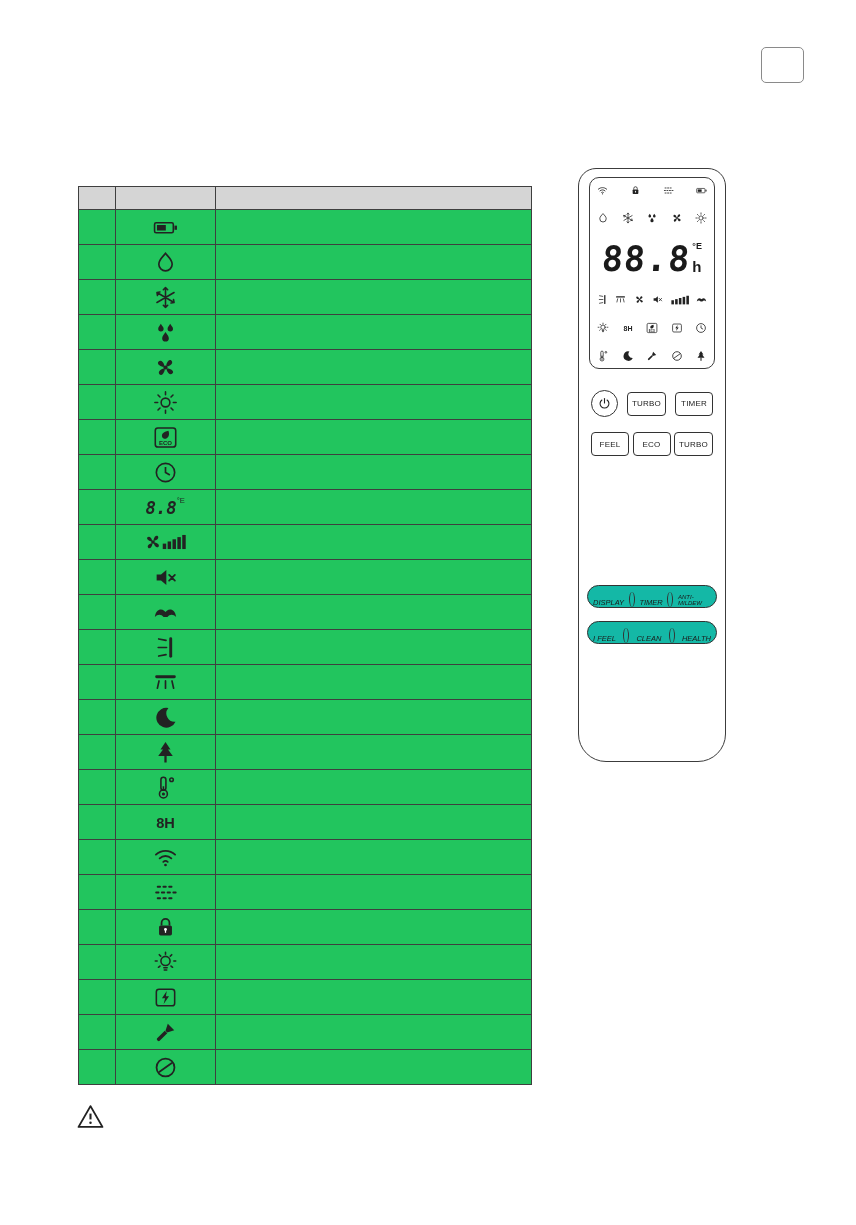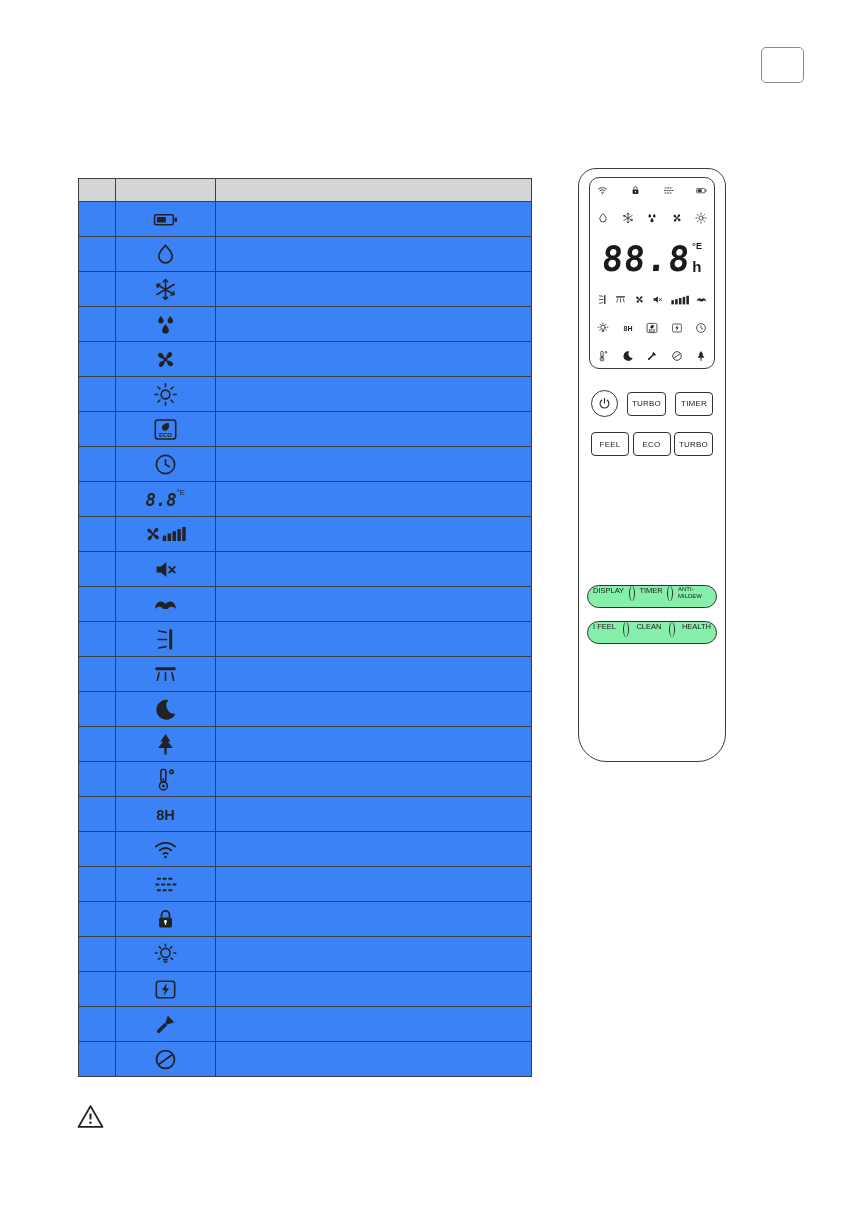--- a/index.html
+++ b/index.html
@@ -2,21 +2,21 @@
 <html><head>
 <meta charset="utf-8">
 <style>
   *{margin:0;padding:0;box-sizing:border-box;}
   html,body{background:#fff;}
   body{width:856px;height:1225px;font-family:"Liberation Sans",sans-serif;color:#1a1a1a;}
   .page{position:relative;width:856px;height:1225px;background:#fff;overflow:hidden;}
 
   .corner-box{position:absolute;left:761px;top:47px;width:43px;height:36px;border:1.2px solid #8a8a8a;border-radius:5px;background:#fff;}
 
-  table.icon-table{position:absolute;left:78px;top:178px;border-collapse:collapse;background:#3b82f6;}
+  table.icon-table{position:absolute;left:78px;top:186px;border-collapse:collapse;background:#22c55e;}
   .icon-table th,.icon-table td{border:1px solid #3f3f3f;}
   .icon-table th{height:23px;background:#d5d5d5;}
   .icon-table td{height:35px;text-align:center;vertical-align:middle;}
   .c1{width:37px;} .c2{width:100px;} .c3{width:316px;}
   .icon-table td.c3{text-align:left;padding-left:8px;font-size:11px;}
 
   .icn{display:inline-flex;align-items:center;justify-content:center;vertical-align:middle;}
   .icn svg{width:100%;height:100%;display:block;}
   .i24{width:25px;height:25px;}
   .i13{width:13px;height:13px;}
@@ -40,21 +40,21 @@
   .power-btn{width:27px;height:27px;border:1.4px solid #333;border-radius:50%;display:flex;align-items:center;justify-content:center;padding:0;}
   .pill{min-width:38px;height:24px;border:1.4px solid #333;border-radius:4px;display:flex;align-items:center;justify-content:center;font-size:8px;letter-spacing:.2px;padding:0 4px;}
 
   .navpad{position:absolute;top:300px;left:50%;transform:translateX(-50%);width:104px;height:104px;border:1.5px solid #3c3c3c;border-radius:50%;background:#fff;}
   .chev{position:absolute;left:50%;transform:translateX(-50%);width:24px;height:12px;display:inline-flex;}
   .chev-up{top:8px;} .chev-down{bottom:8px;}
   .nav-side{position:absolute;top:50%;transform:translateY(-50%);width:15px;height:17px;display:inline-flex;}
   .nav-left{left:9px;} .nav-right{right:9px;}
   .fan-btn{position:absolute;left:50%;top:50%;transform:translate(-50%,-50%);width:46px;height:46px;border:1.5px solid #3c3c3c;border-radius:50%;display:flex;align-items:center;justify-content:center;font-size:11px;letter-spacing:.5px;padding:0;}
 
-  .capsule{position:absolute;left:50%;transform:translateX(-50%);width:130px;height:23px;border:1.4px solid #333;border-radius:12px;display:flex;align-items:flex-start;justify-content:space-between;padding:0 5px;background:#86efac;}
+  .capsule{position:absolute;left:50%;transform:translateX(-50%);width:130px;height:23px;border:1.4px solid #333;border-radius:12px;display:flex;align-items:flex-end;justify-content:space-between;padding:0 5px;background:#14b8a6;font-style:italic;}
   .cap1{top:416px;} .cap2{top:452px;}
   .cap-label{font-size:7.5px;white-space:nowrap;background:none;border:none;padding:0;}
   .cap-label.anti{font-size:6px;white-space:normal;width:33px;line-height:1.1;text-align:left;}
   .sep{width:6px;height:15px;border:1.3px solid #333;border-top:0;border-bottom:0;border-radius:50%;flex:none;}
 
   .warning{position:absolute;left:77px;top:1104px;width:27px;height:25px;display:inline-flex;}
   .warning svg{width:100%;height:100%;}
 </style>
 </head>
 <body>

